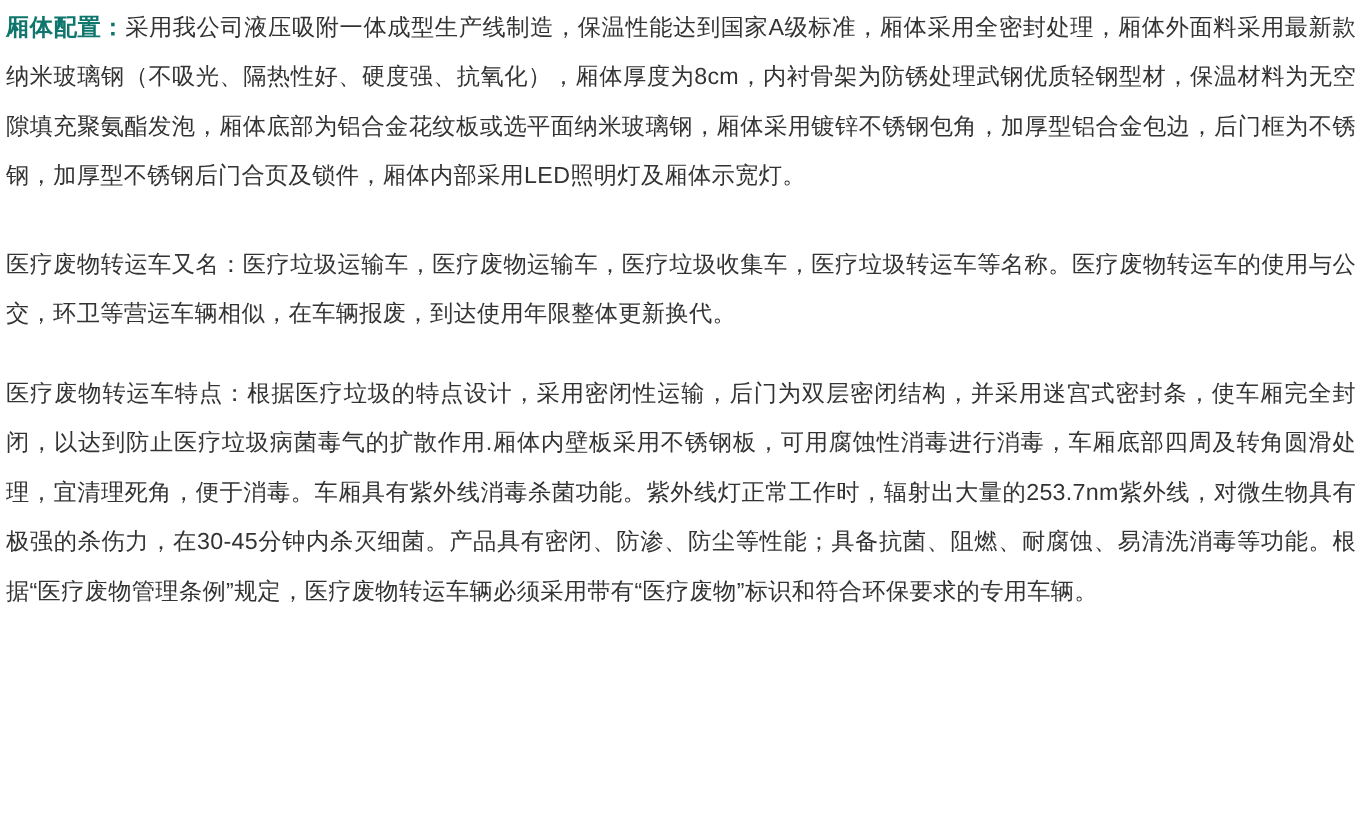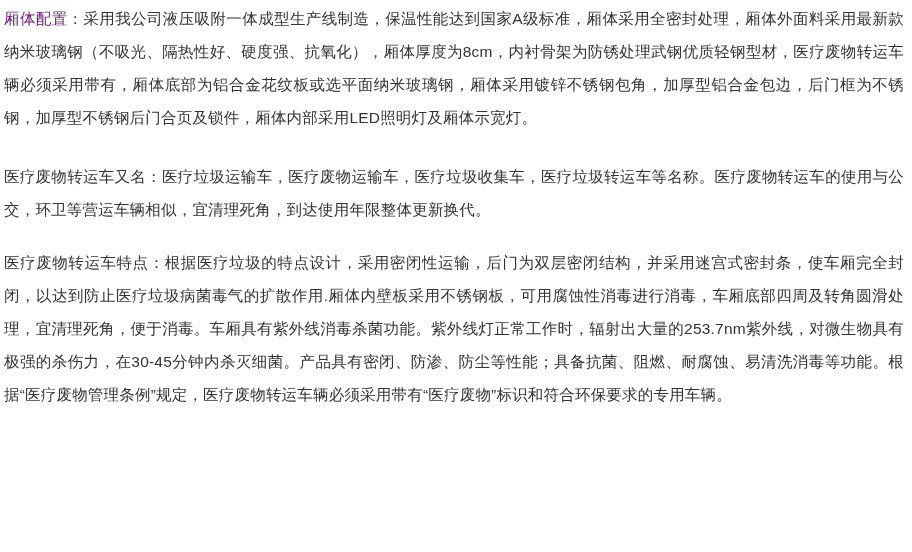--- a/index.html
+++ b/index.html
@@ -32,29 +32,29 @@
   .para.first {
     margin-top: 2px;
   }
   .para.gap {
     margin-top: 26px;
   }
   .para.gap-sm {
     margin-top: 20px;
   }
   .hl {
-    color: #701a75;
-    font-weight: normal;
+    color: #0f766e;
+    font-weight: bold;
   }
 </style>
 </head>
 <body>
 
 <div class="page">
 
-  <p class="para first"><span class="hl">厢体配置：</span><span>采用我公司液压吸附一体成型生产线制造，保温性能达到国家A级标准，厢体采用全密封处理，厢体外面料采用最新款纳米玻璃钢（不吸光、隔热性好、硬度强、抗氧化），厢体厚度为8cm，内衬骨架为防锈处理武钢优质轻钢型材，医疗废物转运车辆必须采用带有，厢体底部为铝合金花纹板或选平面纳米玻璃钢，厢体采用镀锌不锈钢包角，加厚型铝合金包边，后门框为不锈钢，加厚型不锈钢后门合页及锁件，厢体内部采用LED照明灯及厢体示宽灯。</span></p>
+  <p class="para first"><span class="hl">厢体配置：</span><span>采用我公司液压吸附一体成型生产线制造，保温性能达到国家A级标准，厢体采用全密封处理，厢体外面料采用最新款纳米玻璃钢（不吸光、隔热性好、硬度强、抗氧化），厢体厚度为8cm，内衬骨架为防锈处理武钢优质轻钢型材，保温材料为无空隙填充聚氨酯发泡，厢体底部为铝合金花纹板或选平面纳米玻璃钢，厢体采用镀锌不锈钢包角，加厚型铝合金包边，后门框为不锈钢，加厚型不锈钢后门合页及锁件，厢体内部采用LED照明灯及厢体示宽灯。</span></p>
 
-  <p class="para gap"><span>医疗废物转运车又名：医疗垃圾运输车，医疗废物运输车，医疗垃圾收集车，医疗垃圾转运车等名称。医疗废物转运车的使用与公交，环卫等营运车辆相似，宜清理死角，到达使用年限整体更新换代。</span></p>
+  <p class="para gap"><span>医疗废物转运车又名：医疗垃圾运输车，医疗废物运输车，医疗垃圾收集车，医疗垃圾转运车等名称。医疗废物转运车的使用与公交，环卫等营运车辆相似，在车辆报废，到达使用年限整体更新换代。</span></p>
 
   <p class="para gap-sm"><span>医疗废物转运车特点：根据医疗垃圾的特点设计，采用密闭性运输，后门为双层密闭结构，并采用迷宫式密封条，使车厢完全封闭，以达到防止医疗垃圾病菌毒气的扩散作用.厢体内壁板采用不锈钢板，可用腐蚀性消毒进行消毒，车厢底部四周及转角圆滑处理，宜清理死角，便于消毒。车厢具有紫外线消毒杀菌功能。紫外线灯正常工作时，辐射出大量的253.7nm紫外线，对微生物具有极强的杀伤力，在30-45分钟内杀灭细菌。产品具有密闭、防渗、防尘等性能；具备抗菌、阻燃、耐腐蚀、易清洗消毒等功能。根据“医疗废物管理条例”规定，医疗废物转运车辆必须采用带有“医疗废物”标识和符合环保要求的专用车辆。</span></p>
 
 
 </div>
 
 </body></html>

